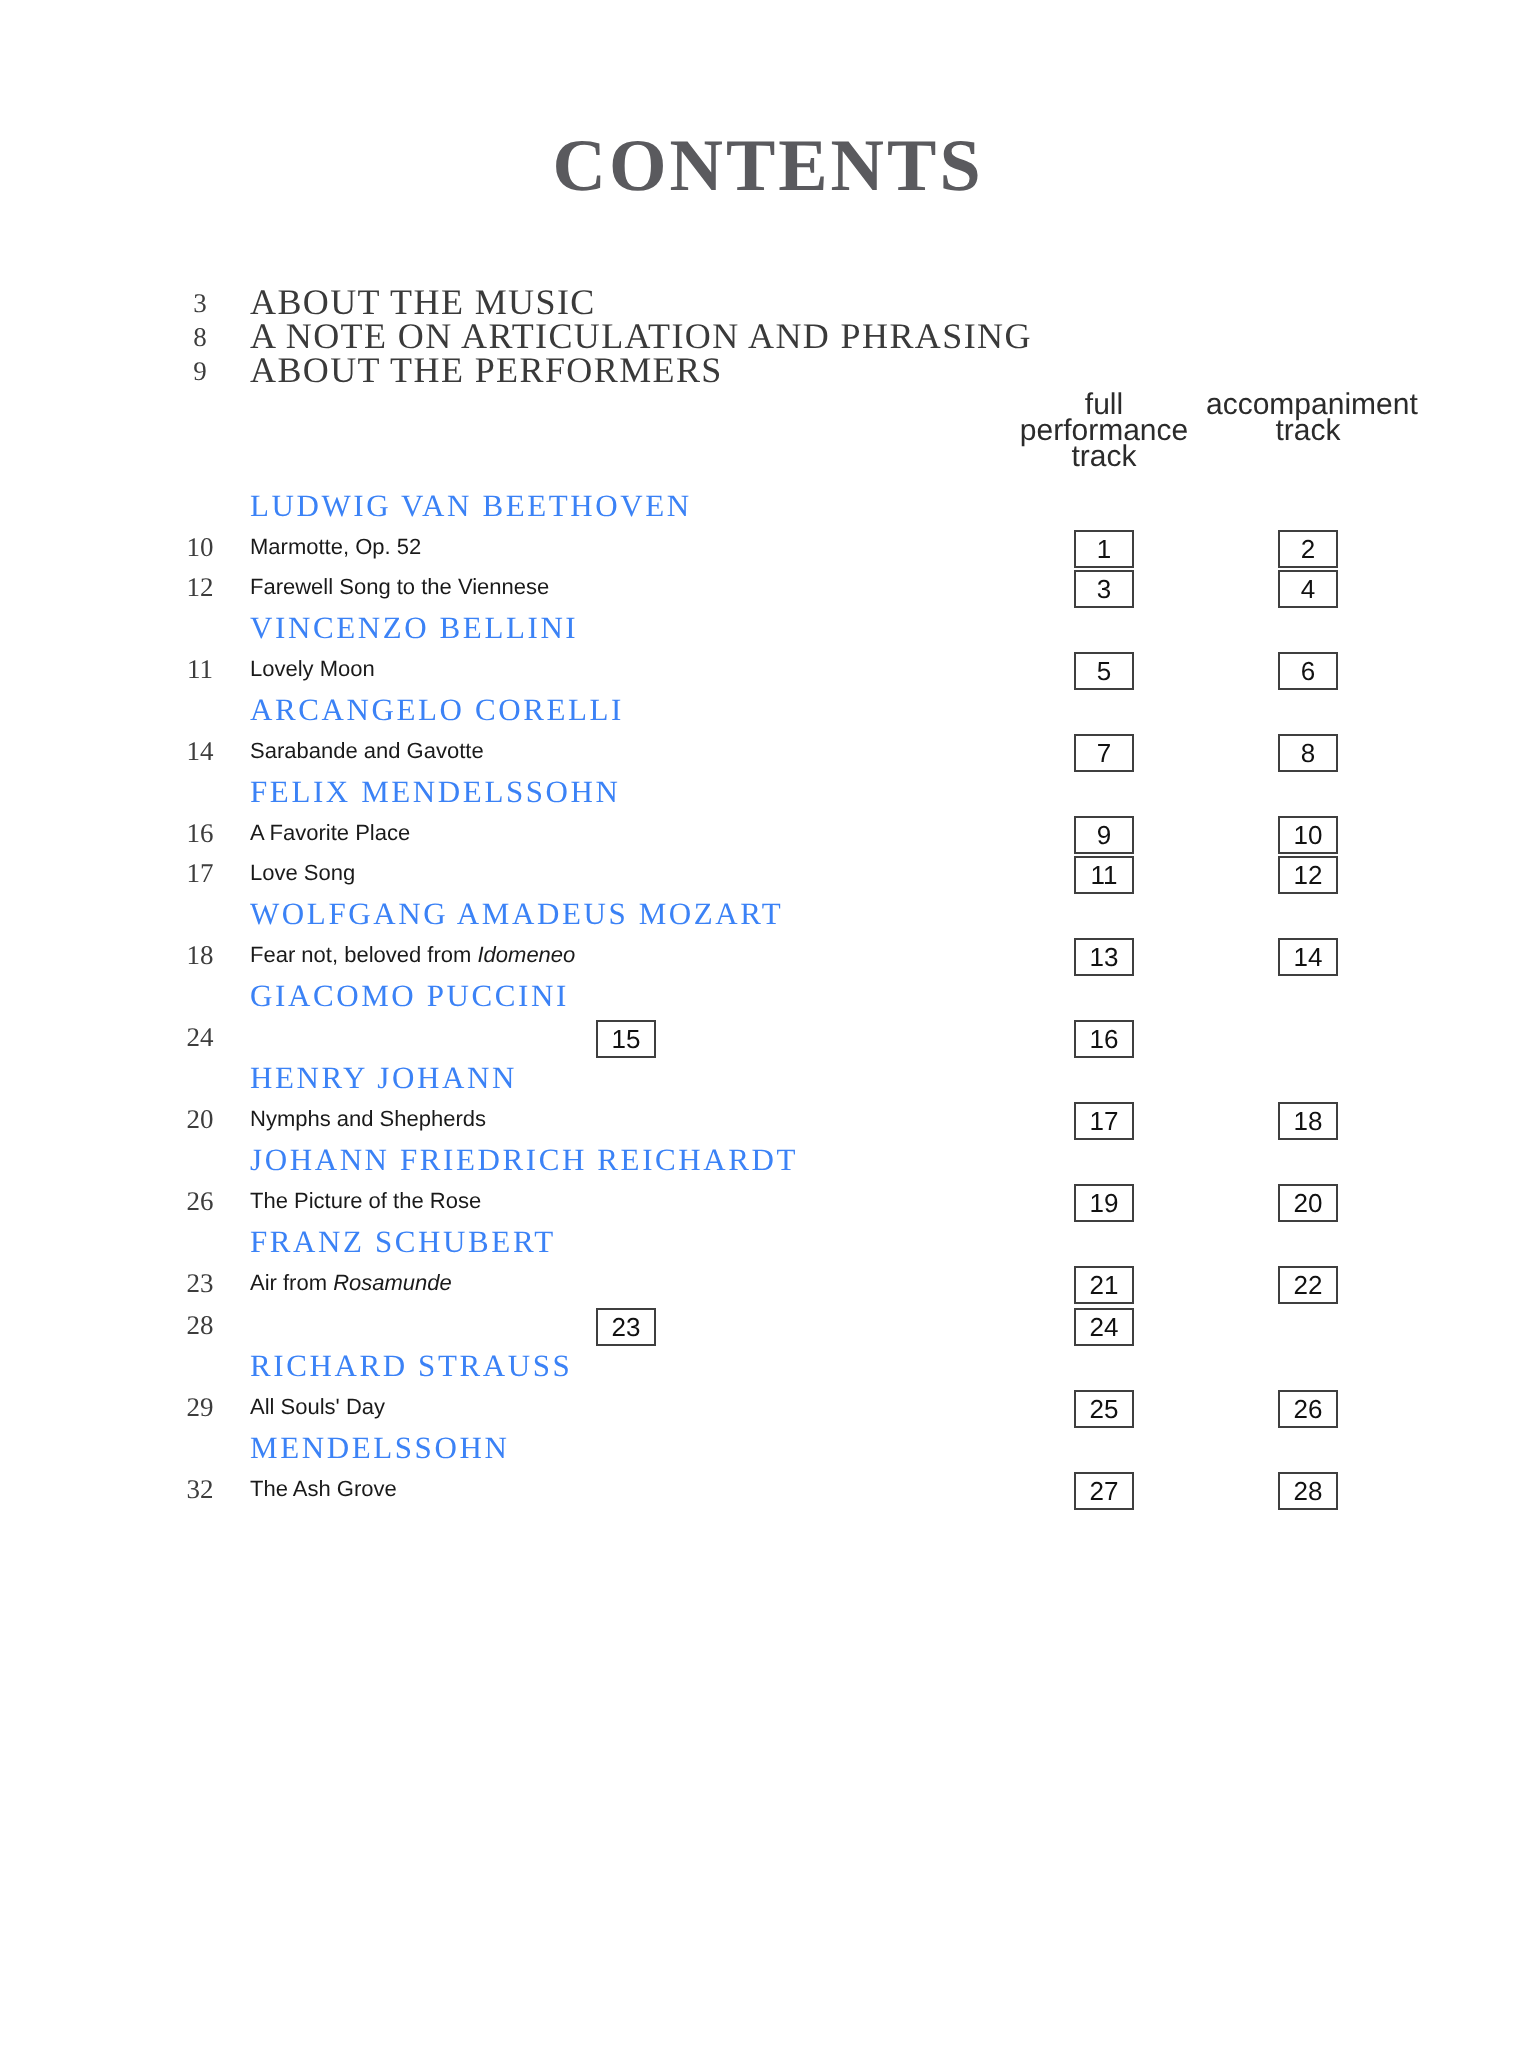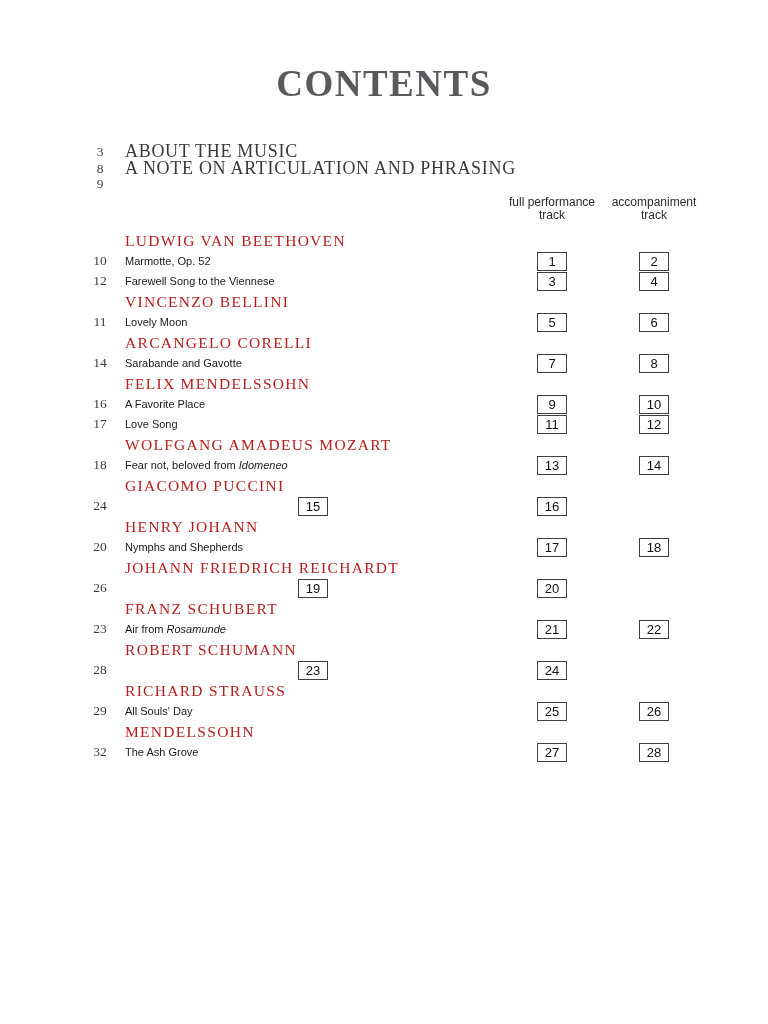--- a/index.html
+++ b/index.html
@@ -40,31 +40,31 @@
   .fm-label {
     font-family:"Liberation Serif", serif;
     font-size:18px;
     letter-spacing:0.7px;
     color:#3a3a3a;
     white-space:nowrap;
   }
   .col-headers { margin-top:4px; align-items:start; height:auto; }
   .col-head {
     text-align:center;
-    font-size:12px;
+    font-size:15px;
     line-height:13px;
     color:#2b2b2b;
   }
   .section { margin-top:1px; }
   .sections > .section:first-child { margin-top:9px; }
   .composer {
     font-family:"Liberation Serif", serif;
     font-size:15.5px;
     letter-spacing:1.3px;
-    color:#b91c1c;
+    color:#3b82f6;
     white-space:nowrap;
   }
   .song-title {
     font-size:11px;
     color:#1a1a1a;
     white-space:nowrap;
   }
   .tcell { display:flex; justify-content:center; }
   .track-box {
     display:inline-block;
@@ -94,20 +94,21 @@
         <span class="fm-label">ABOUT THE MUSIC</span>
       </div>
       <div class="row">
         <span class="num">8</span>
           <span></span>
         <span class="fm-label">A NOTE ON ARTICULATION AND PHRASING</span>
       </div>
       <div class="row">
         <span class="num">9</span>
           <span></span>
+        <span class="fm-label">ABOUT THE PERFORMERS</span>
       </div>
     </div>
 
     <div class="row col-headers">
       <span></span>
         <span></span>
         <span></span>
       <div class="col-head">
         <div>full performance</div>
         <div>track</div>
@@ -276,20 +277,21 @@
 
       <div class="section">
         <div class="row">
           <span></span>
             <span></span>
           <span class="composer">JOHANN FRIEDRICH REICHARDT</span>
         </div>
         <div class="row">
           <span class="num">26</span>
             <span></span>
+          <span class="song-title"><span>The Picture of the Rose</span><i></i></span>
           <span class="tcell">
               <span class="track-box">19</span>
             </span>
           <span class="tcell">
               <span class="track-box">20</span>
             </span>
         </div>
       </div>
 
       <div class="section">
@@ -305,25 +307,20 @@
           <span class="tcell">
               <span class="track-box">21</span>
             </span>
           <span class="tcell">
               <span class="track-box">22</span>
             </span>
         </div>
       </div>
 
       <div class="section">
-        <div class="row">
-          <span></span>
-            <span></span>
-          <span class="composer">ROBERT SCHUMANN</span>
-        </div>
         <div class="row">
           <span class="num">28</span>
             <span></span>
           <span class="tcell">
               <span class="track-box">23</span>
             </span>
           <span class="tcell">
               <span class="track-box">24</span>
             </span>
         </div>

